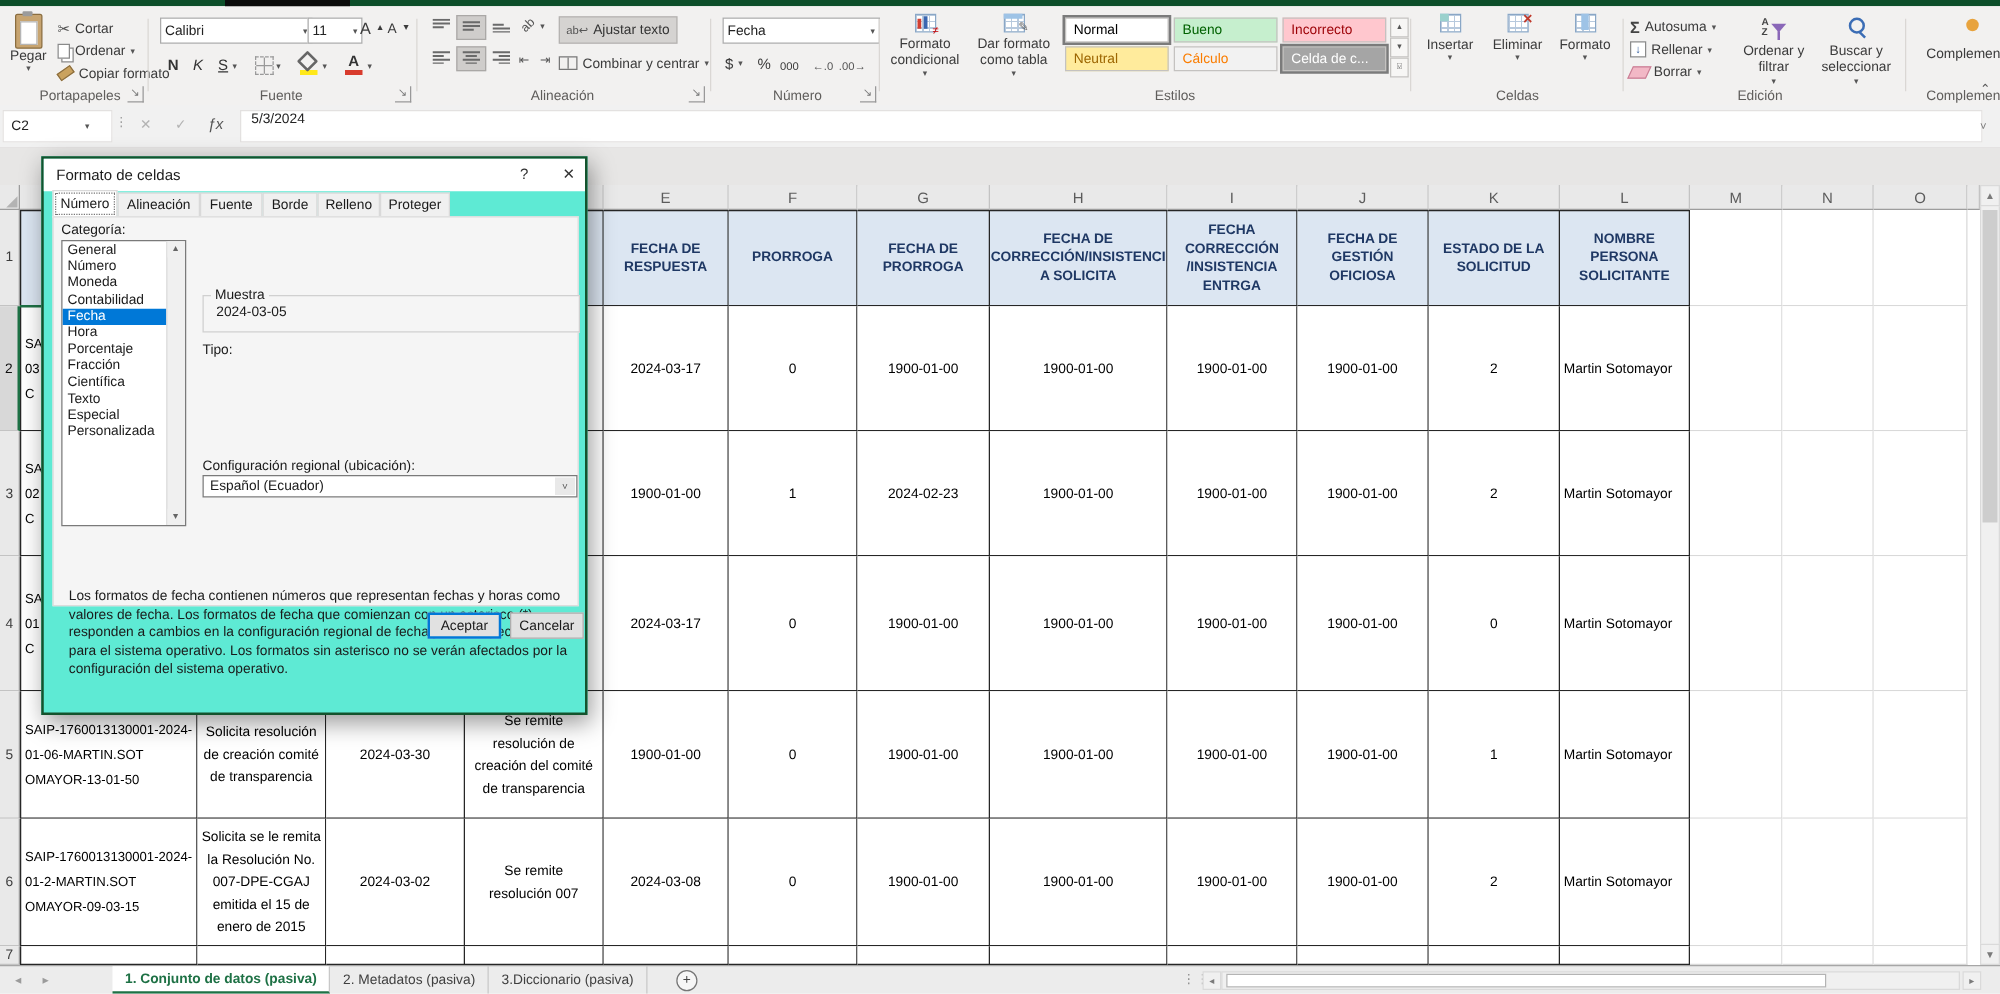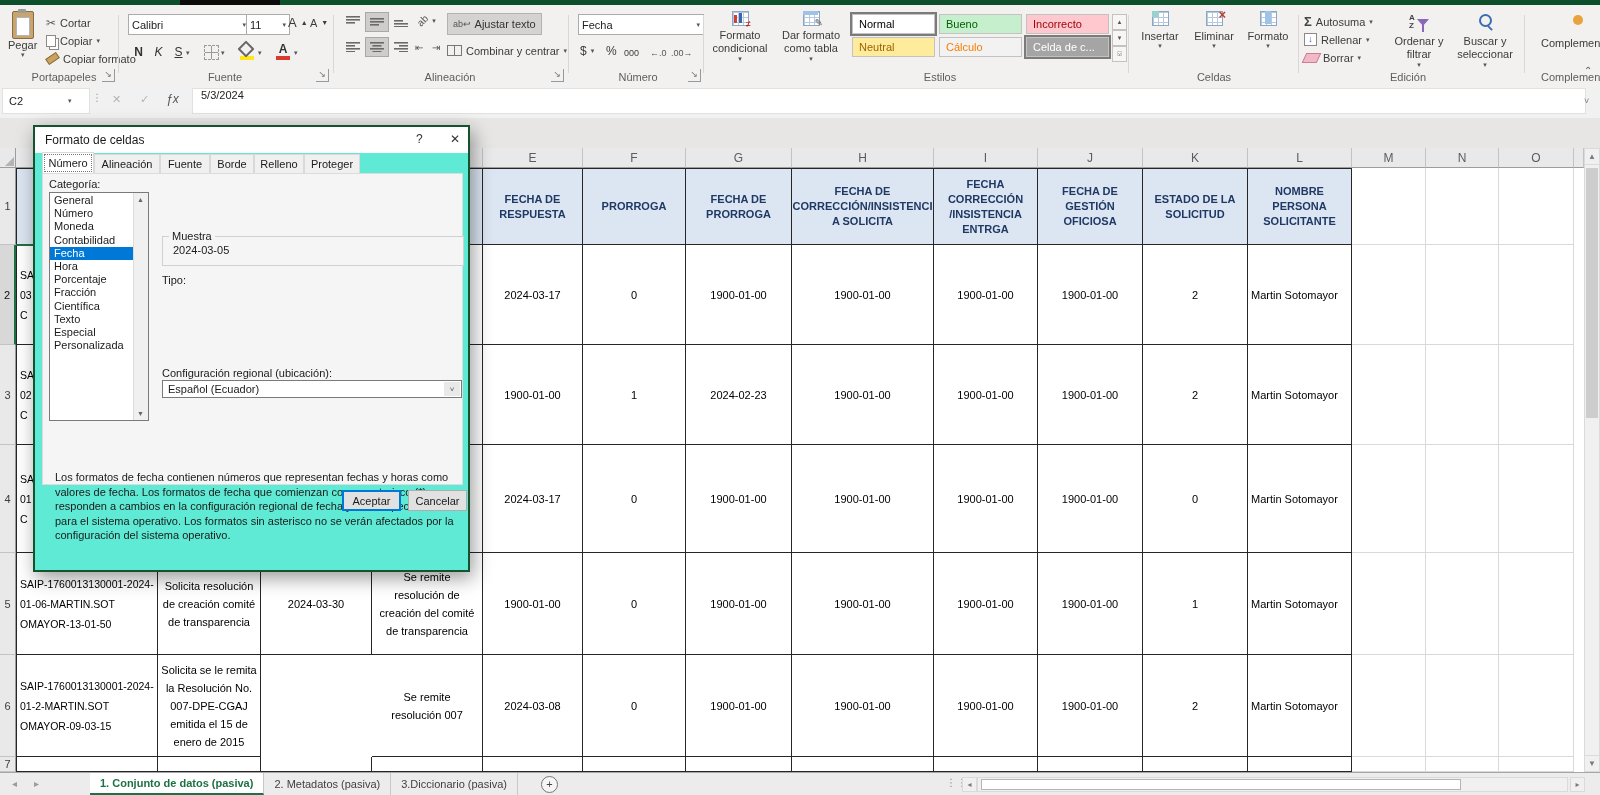--- a/index.html
+++ b/index.html
@@ -114,21 +114,21 @@
     <span class="icclip"></span>
     <span>Pegar</span>
     <span class="da">▾</span>
   </div>
   <div class="ab sbt" style="left:46px;top:9px">
     <span style="font-size:12px;color:#555">✂</span>
     <span>Cortar</span>
     </div>
   <div class="ab sbt" style="left:46px;top:27px">
     <span class="iccopy"></span>
-    <span>Copiar</span>
+    <span>Ordenar</span>
       <span class="da">▾</span>
     </div>
   <div class="ab sbt" style="left:46px;top:45px">
     <span class="icbrush"></span>
     <span>Copiar formato</span>
     </div>
   <div class="ab glabel" style="left:24px;width:80px">Portapapeles</div>
   <div class="ab lnch" style="left:102px">↘</div>
   <div class="ab vdiv" style="left:118px"></div>
 
@@ -485,20 +485,21 @@
     <div class="ab cell gcell" style="left: 1499px; top: 553px; width: 75px; height: 102px;"></div>
     <div class="ab rowhead" style="left: 0px; top: 655px; width: 16px; height: 102px;">6</div>
     <div class="ab cell tcell ca " style="left: 16px; top: 655px; width: 142px; height: 102px; border-left: 1px solid rgb(38, 38, 38);">SAIP-1760013130001-2024-
 01-2-MARTIN.SOT
  OMAYOR-09-03-15</div>
     <div class="ab cell tcell" style="left: 158px; top: 655px; width: 103px; height: 102px;">Solicita se le remita
 la Resolución No.
 007-DPE-CGAJ
 emitida el 15 de
 enero de 2015</div>
+    <div class="ab cell tcell" style="left: 261px; top: 655px; width: 111px; height: 102px;">2024-03-02</div>
     <div class="ab cell tcell" style="left: 372px; top: 655px; width: 111px; height: 102px;">Se remite
 resolución 007</div>
     <div class="ab cell tcell" style="left: 483px; top: 655px; width: 100px; height: 102px;">2024-03-08</div>
     <div class="ab cell tcell" style="left: 583px; top: 655px; width: 103px; height: 102px;">0</div>
     <div class="ab cell tcell" style="left: 686px; top: 655px; width: 106px; height: 102px;">1900-01-00</div>
     <div class="ab cell tcell" style="left: 792px; top: 655px; width: 142px; height: 102px;">1900-01-00</div>
     <div class="ab cell tcell" style="left: 934px; top: 655px; width: 104px; height: 102px;">1900-01-00</div>
     <div class="ab cell tcell" style="left: 1038px; top: 655px; width: 105px; height: 102px;">1900-01-00</div>
     <div class="ab cell tcell" style="left: 1143px; top: 655px; width: 105px; height: 102px;">2</div>
     <div class="ab cell tcell cl" style="left: 1248px; top: 655px; width: 104px; height: 102px;">Martin Sotomayor</div>

